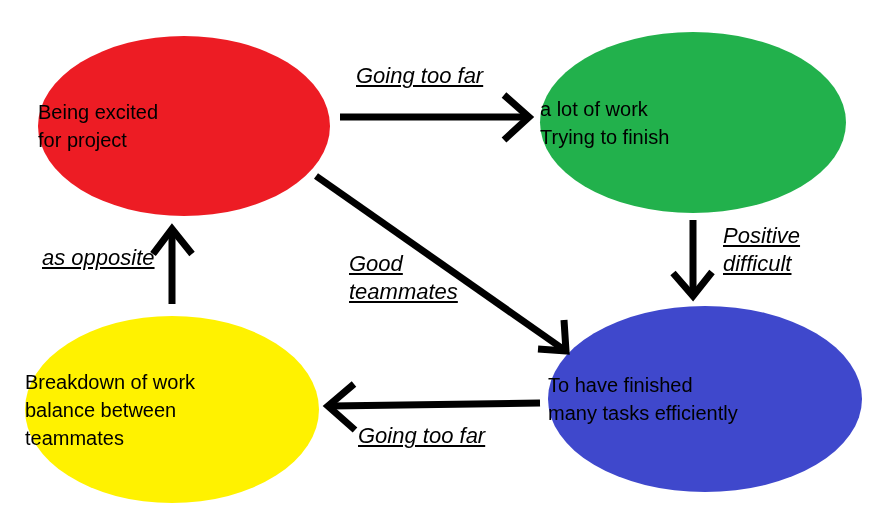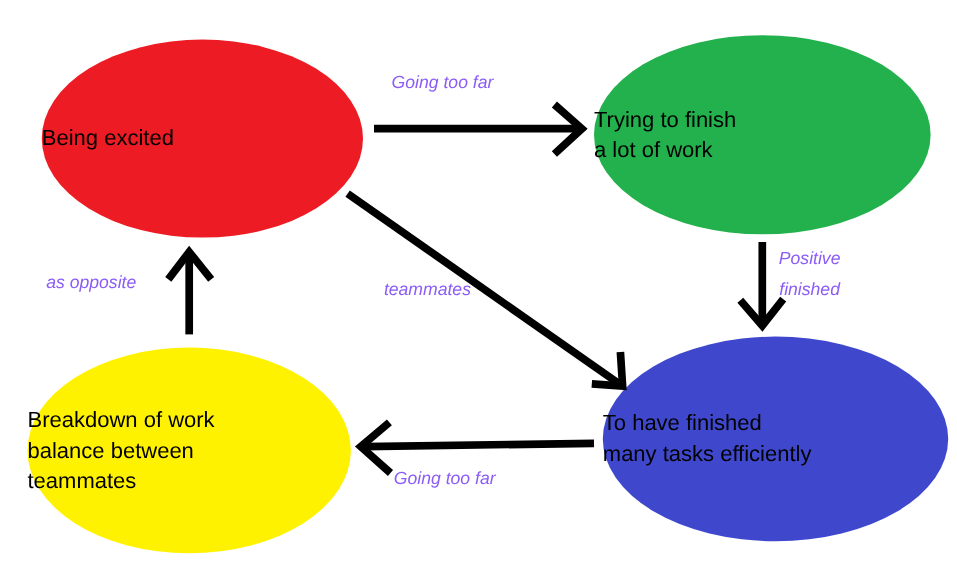--- a/index.html
+++ b/index.html
@@ -15,48 +15,49 @@
     display:flex;align-items:center;justify-content:flex-start;
   }
   .node .txt{
     text-align:left;font-size:20px;line-height:28px;color:#000;
   }
   .node-excited  {left:38px; top:36px;  width:292px;height:180px;}
   .node-trying   {left:540px;top:32px;  width:306px;height:181px;}
   .node-finished {left:548px;top:306px; width:314px;height:186px;}
   .node-breakdown{left:25px; top:316px; width:294px;height:187px;}
   .edge-label{
-    position:absolute;font-style:italic;font-size:16px;line-height:28px;
-    color:#8b5cf6;white-space:nowrap;
+    position:absolute;font-style:italic;font-size:22px;line-height:28px;
+    color:#000000;white-space:nowrap;text-decoration:underline;
   }
   .lbl-top       {left:356px;top:62px;}
-  .lbl-right     {left:708px;top:222px;text-align:center;}
+  .lbl-right     {left:723px;top:222px;}
   .lbl-diag      {left:349px;top:250px;}
   .lbl-bottom    {left:358px;top:422px;}
   .lbl-left      {left:42px; top:244px;}
   svg.arrows{position:absolute;left:0;top:0;pointer-events:none;}
   svg.arrows polyline, svg.arrows line{
     fill:none;stroke:#000;stroke-width:7;stroke-linejoin:miter;stroke-linecap:butt;
   }
 </style>
 </head>
 <body>
 
 <div class="stage">
 
   <div class="node node-excited" style="background-color: rgb(237, 28, 36);">
     <div class="txt">
       <div>Being excited</div>
+      <div>for project</div>
     </div>
   </div>
 
   <div class="node node-trying" style="background-color: rgb(34, 177, 76);">
     <div class="txt">
+      <div>a lot of work</div>
       <div>Trying to finish</div>
-      <div>a lot of work</div>
     </div>
   </div>
 
   <div class="node node-finished" style="background-color: rgb(63, 72, 204);">
     <div class="txt">
       <div>To have finished</div>
       <div>many tasks efficiently</div>
     </div>
   </div>
 
@@ -93,24 +94,25 @@
     <g>
       <line x1="172" y1="304" x2="172" y2="233"></line>
       <polyline points="153,254 172,229 192,254"></polyline>
     </g>
   </svg>
 
   <div class="edge-label lbl-top">Going too far</div>
 
   <div class="edge-label lbl-right">
     <div>Positive</div>
-    <div>finished</div>
+    <div>difficult</div>
   </div>
 
   <div class="edge-label lbl-diag">
+    <div>Good</div>
     <div>teammates</div>
   </div>
 
   <div class="edge-label lbl-bottom">Going too far</div>
 
   <div class="edge-label lbl-left">
     <div>as opposite</div>
   </div>
 
 </div>

